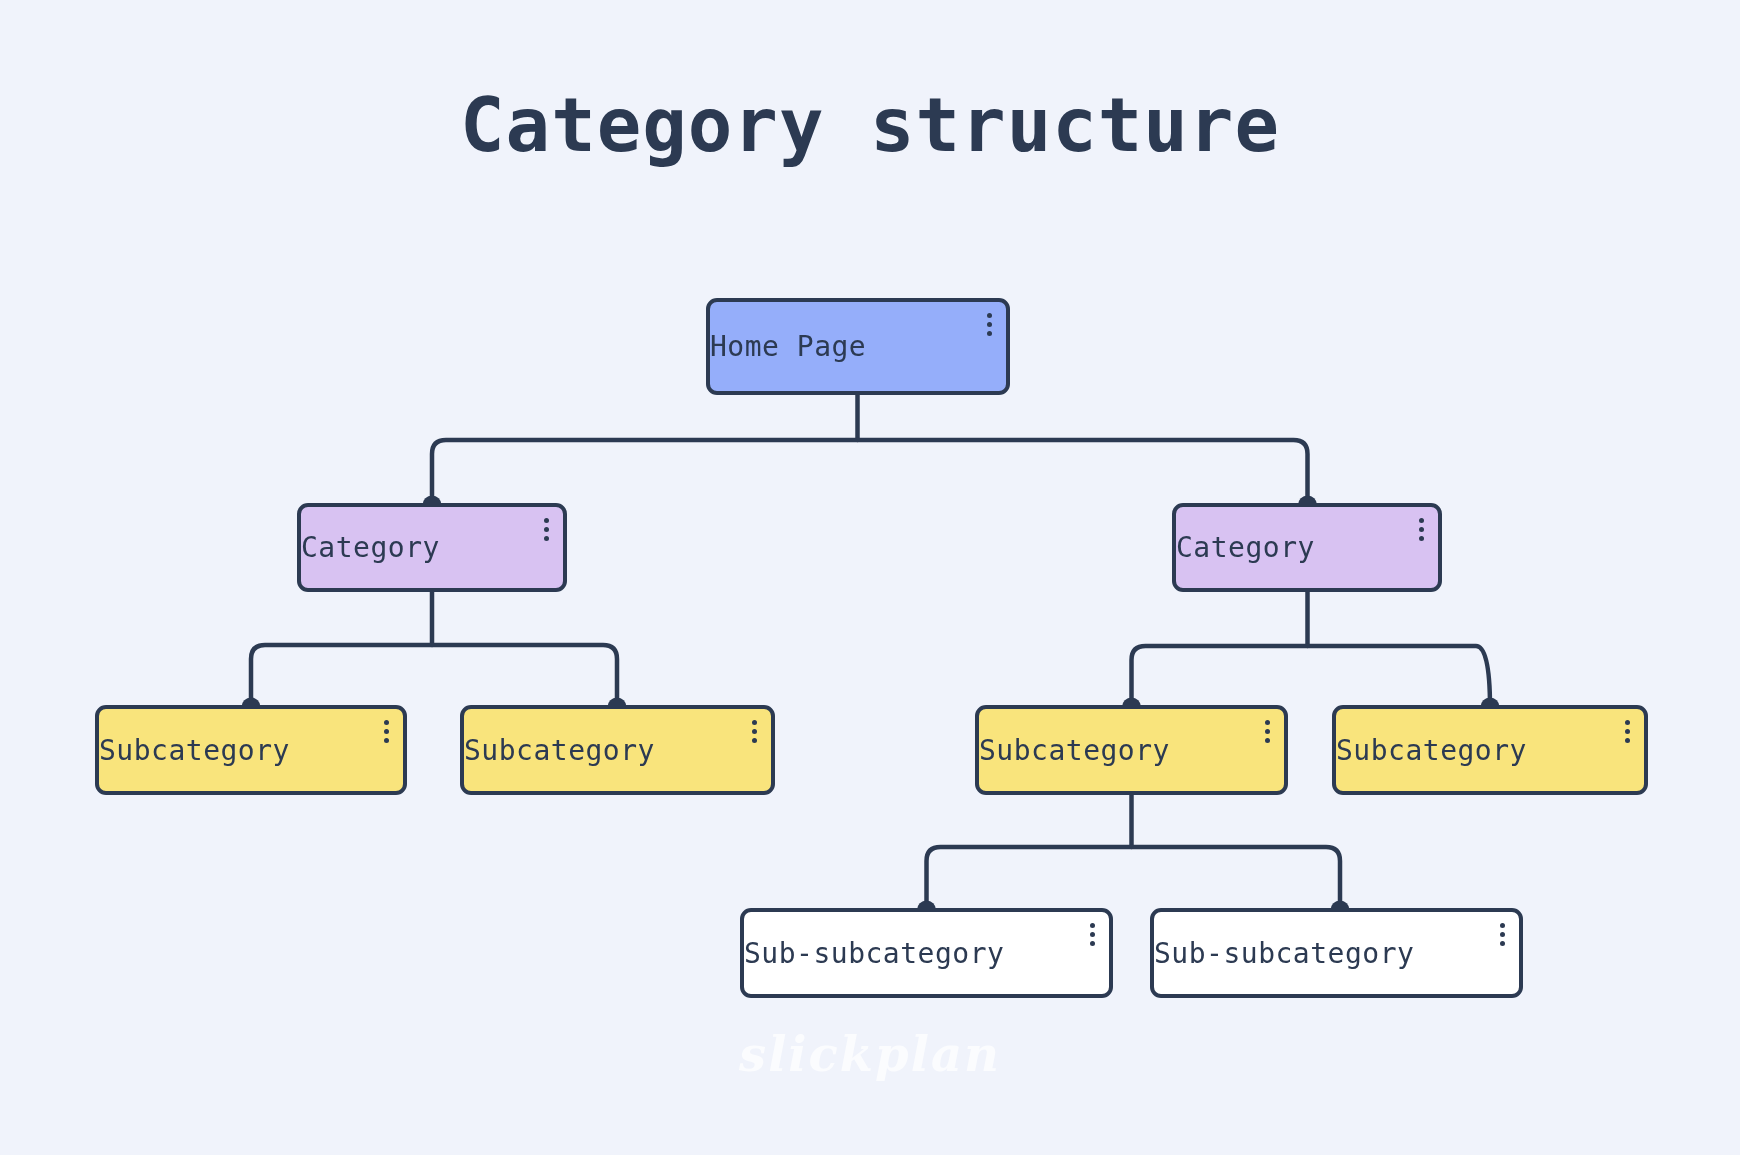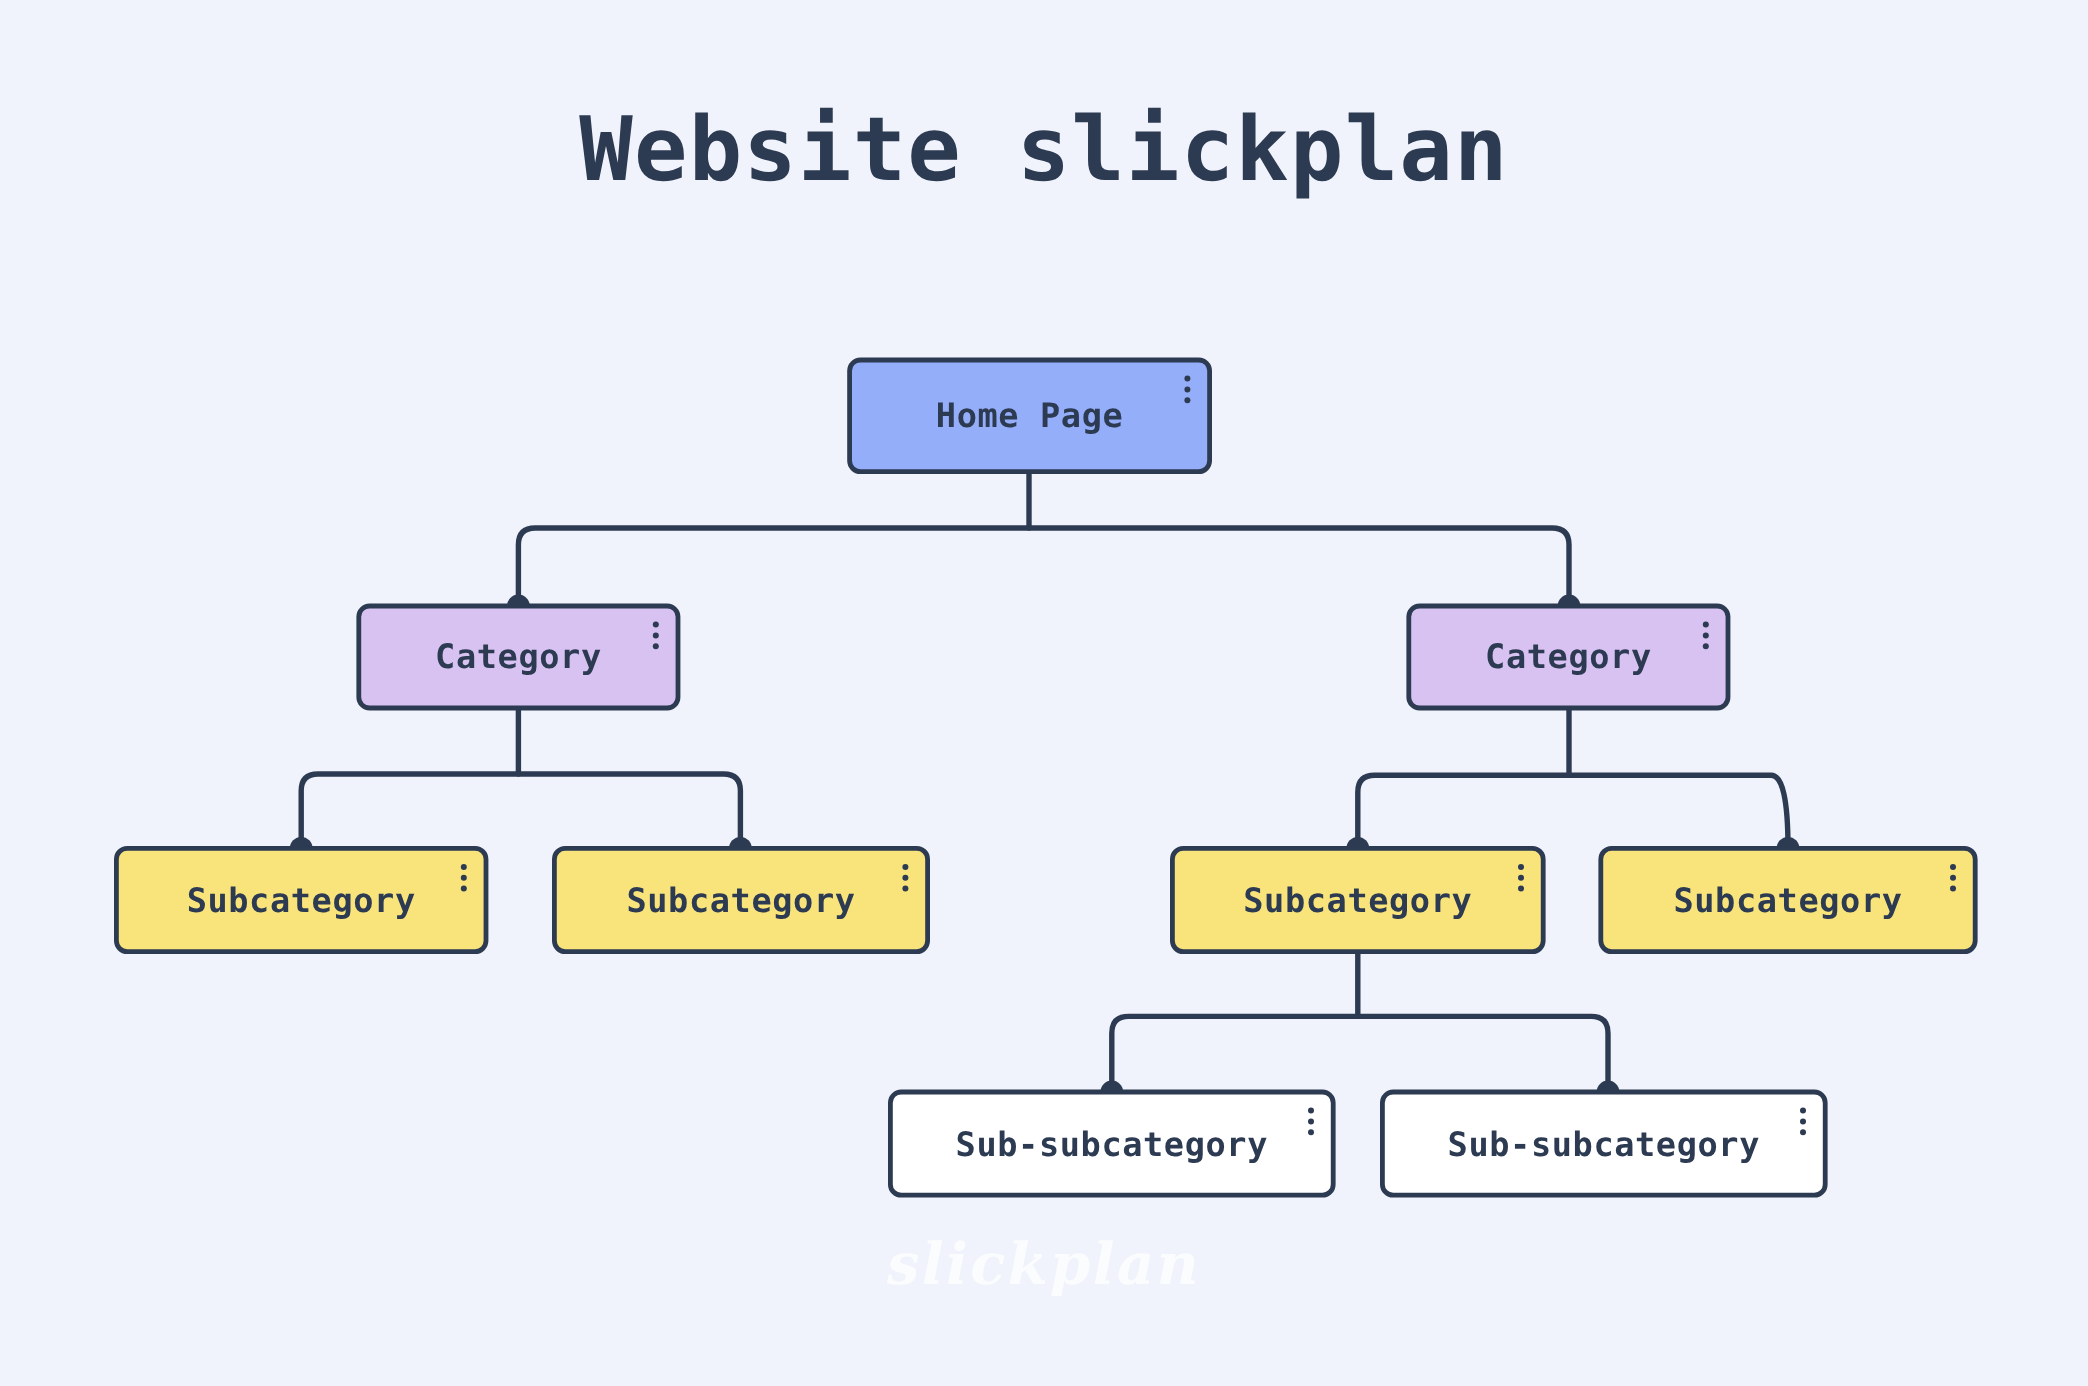--- a/index.html
+++ b/index.html
@@ -43,25 +43,25 @@
     stroke-linecap: round;
   }
   svg.edges circle {
     fill: var(--line, #2c3a52);
     stroke: none;
   }
   .node {
     position: absolute;
     display: flex;
     align-items: center;
-    justify-content: center;
+    justify-content: flex-start;
     border: 4px solid var(--line, #2c3a52);
     border-radius: 11px;
     font-size: 28px;
-    font-weight: 700;
+    font-weight: 400;
     letter-spacing: 0.5px;
   }
   .node .label { white-space: nowrap; }
   .n-home   { left: 706px;  top: 298px; width: 304px; height: 97px; background: var(--home-fill, #95aefa); }
   .n-cat-l  { left: 297px;  top: 503px; width: 270px; height: 89px; background: var(--category-fill, #d8c2f2); }
   .n-cat-r  { left: 1172px; top: 503px; width: 270px; height: 89px; background: var(--category-fill, #d8c2f2); }
   .n-sub-l1 { left: 95px;   top: 705px; width: 312px; height: 90px; background: var(--subcategory-fill, #f9e47c); }
   .n-sub-l2 { left: 460px;  top: 705px; width: 315px; height: 90px; background: var(--subcategory-fill, #f9e47c); }
   .n-sub-r1 { left: 975px;  top: 705px; width: 313px; height: 90px; background: var(--subcategory-fill, #f9e47c); }
   .n-sub-r2 { left: 1332px; top: 705px; width: 316px; height: 90px; background: var(--subcategory-fill, #f9e47c); }
@@ -95,21 +95,21 @@
     font-size: 48px;
     letter-spacing: 2px;
     color: #fbfcfe;
   }
 </style>
 </head>
 <body>
 
 <div class="canvas">
 
-  <h1 class="title">Website slickplan</h1>
+  <h1 class="title">Category structure</h1>
 
   <svg class="edges" viewBox="0 0 1740 1155" aria-hidden="true">
 
     <path d="M857.5 393 L857.5 440"></path>
     <path d="M432 505 L432 454 Q432 440 446 440 L1293.5 440 Q1307.5 440 1307.5 454 L1307.5 505"></path>
 
     <path d="M432 590 L432 645"></path>
     <path d="M251 707 L251 659 Q251 645 265 645 L603 645 Q617 645 617 659 L617 707"></path>
 
     <path d="M1307.5 590 L1307.5 646"></path>

